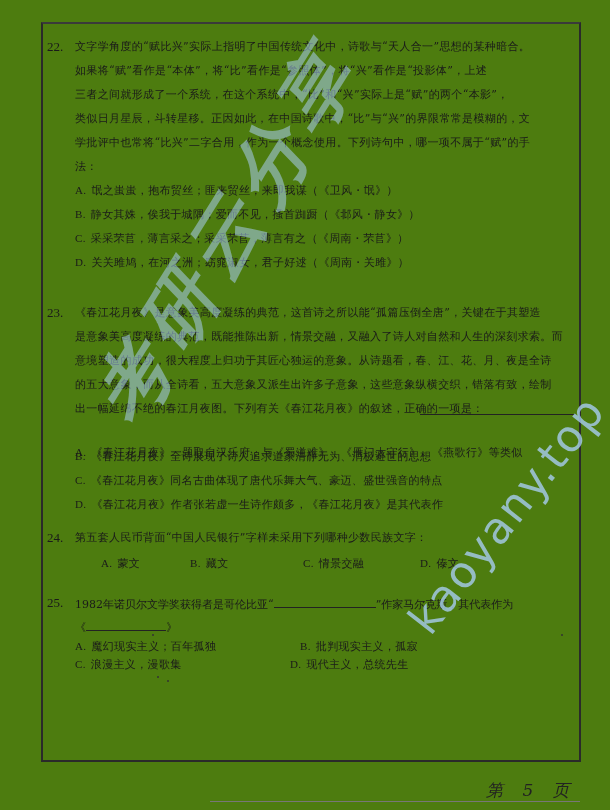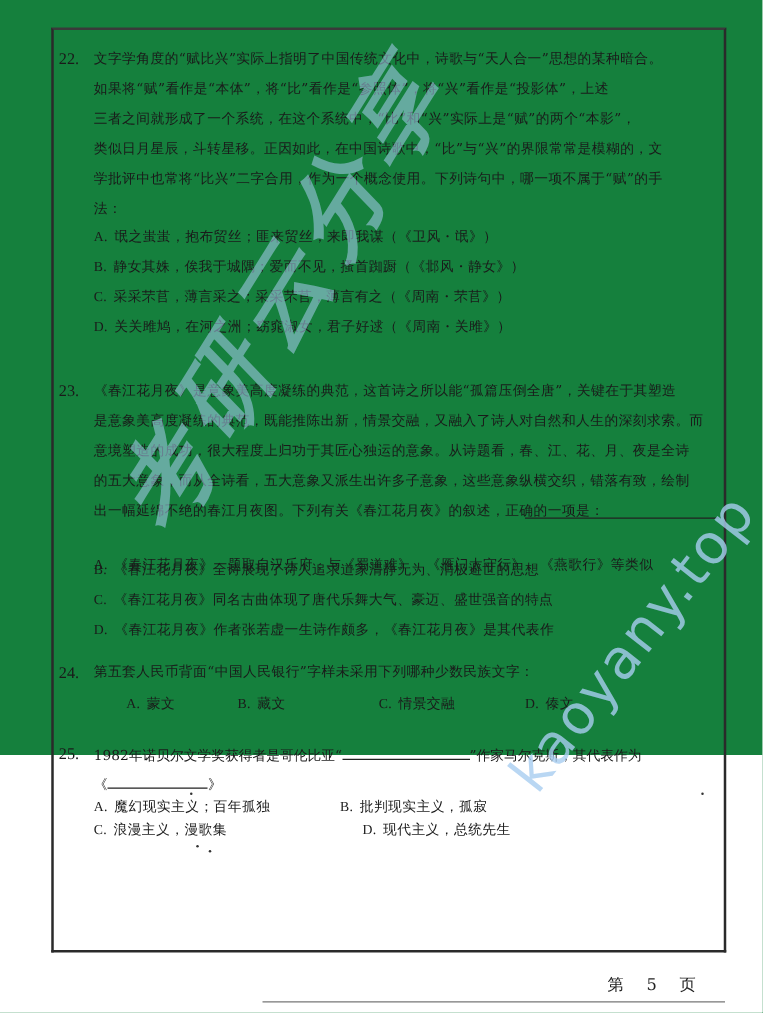--- a/index.html
+++ b/index.html
@@ -11,22 +11,22 @@
       width: 610px;
       height: 810px;
       position: relative;
       overflow: hidden;
       font-family: "DejaVu Serif", "Liberation Serif", serif;
       color: #1a1a1a;
     }
     .page {
       position: absolute;
       left: 0; top: 0;
-      width: 610px; height: 604px;
-      background: #15803d;
+      width: 610px; height: 810px;
+      background: #4d7c0f;
     }
     .frame {
       position: absolute;
       left: 41px;
       top: 22px;
       width: 540px;
       height: 740px;
       border: 2px solid #2a2a2a;
       border-top-color: #3a3a3a;
       box-sizing: border-box;
@@ -51,23 +51,24 @@
     .blank {
       display: inline-block;
       border-bottom: 1px solid #222;
       height: 12px;
       vertical-align: baseline;
     }
     .footer {
       position: absolute;
       left: 486px;
       top: 779px;
-      font-size: 13px;
+      font-size: 17px;
       letter-spacing: 7px;
       color: #222;
+      font-style: italic;
     }
     .footer-rule {
       position: absolute;
       left: 210px;
       top: 801px;
       width: 370px;
       height: 1px;
       background: #777;
     }
     .watermark {
@@ -182,21 +183,21 @@
     <div class="line" style="left:75px; top:595px; letter-spacing:0;">
       <span>1982年诺贝尔文学奖获得者是哥伦比亚“</span><span class="blank" style="width:102px;"></span><span>”作家马尔克斯，其代表作为</span>
     </div>
     <div class="line" style="left:75px; top:618px;">
       <span>《</span><span class="blank" style="width:80px;"></span><span>》</span>
     </div>
 
     <div class="line" style="left:75px; top:638px;">
       <span class="opt-label">A.</span><span>魔幻现实主义；百年孤独</span>
     </div>
-    <div class="line" style="left:272px; top:638px;">
+    <div class="line" style="left:300px; top:638px;">
       <span class="opt-label">B.</span><span>批判现实主义，孤寂</span>
     </div>
     <div class="line" style="left:75px; top:656px;">
       <span class="opt-label">C.</span><span>浪漫主义，漫歌集</span>
     </div>
     <div class="line" style="left:290px; top:656px;">
       <span class="opt-label">D.</span><span>现代主义，总统先生</span>
     </div>
   </div>
 

